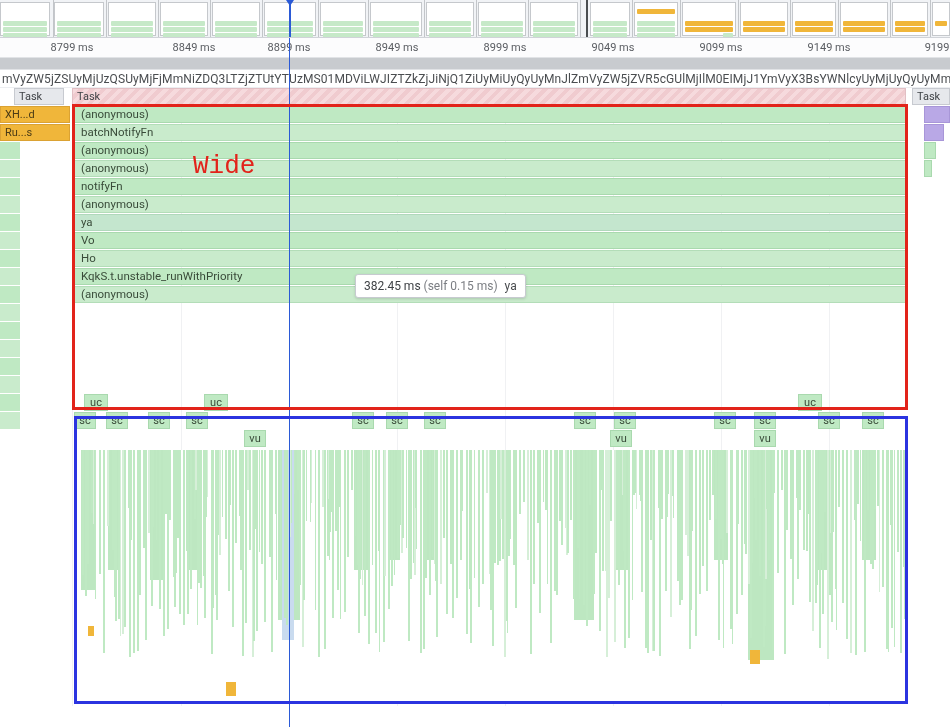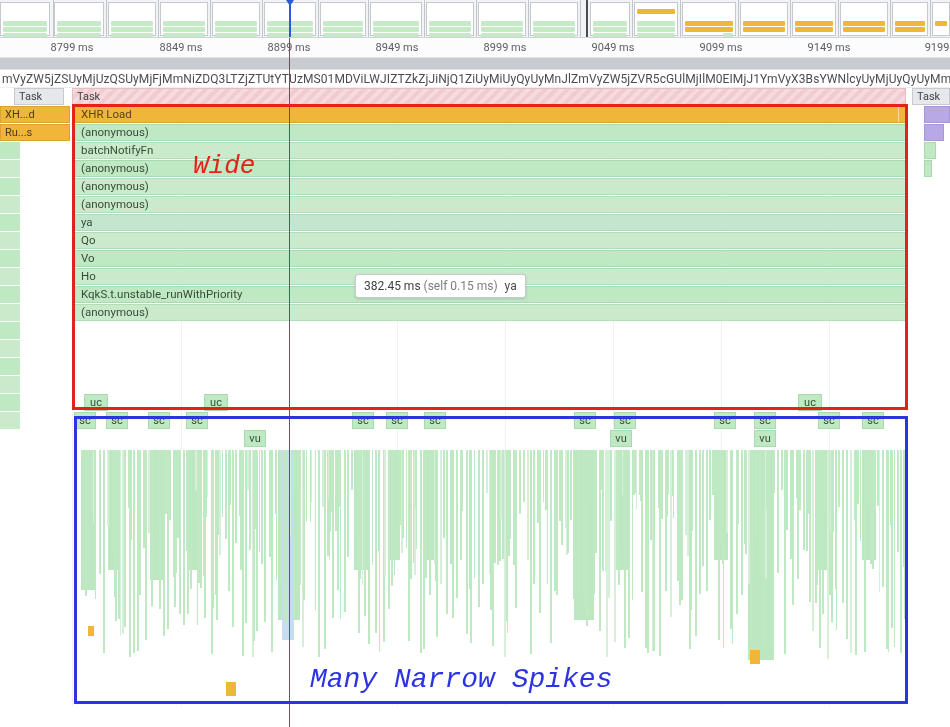--- a/index.html
+++ b/index.html
@@ -237,21 +237,20 @@
     z-index:55;
     pointer-events:none;
   }
   .anno-red  { border-color:#e2231a; }
   .anno-blue { border-color:#2b34e0; }
   .anno-label {
     position:absolute;
     font-family: "Consolas","Courier New",monospace;
     z-index:56;
     pointer-events:none;
-    font-style:italic;
   }
   .anno-label.red  { color:#e2231a; font-size:26px; font-weight:500;}
   .anno-label.blue { color:#2b34e0; font-size:28px; font-weight:400;}
 
   
   .spikes {
     position:absolute;
     top: 362px;
     left:78px;
     width:828px;
@@ -394,21 +393,21 @@
   </div>
   <div class="thumb" style="left:932px; width:18px">
     <div class="bar o" style="top:18px"></div>
   </div>
 
   <div class="blue-cursor" style="left:289px"></div>
 </div>
 
 <div class="ruler">
   <div class="tick" style="left:72px">8799 ms</div>
-  <div class="tick" style="left:181px">8849 ms</div>
+  <div class="tick" style="left:194px">8849 ms</div>
   <div class="tick" style="left:289px">8899 ms</div>
   <div class="tick" style="left:397px">8949 ms</div>
   <div class="tick" style="left:505px">8999 ms</div>
   <div class="tick" style="left:613px">9049 ms</div>
   <div class="tick" style="left:721px">9099 ms</div>
   <div class="tick" style="left:829px">9149 ms</div>
   <div class="tick" style="left:937px">9199</div>
   <div class="cursor-line"></div>
 </div>
 
@@ -459,28 +458,27 @@
   </div>
 
   <div class="right-stubs">
     <div class="pp" style="width:26px;margin-left:14px"></div>
     <div class="pp" style="width:20px;margin-left:14px"></div>
     <div class="gg" style="width:12px;margin-left:14px"></div>
     <div class="gg" style="width:8px;margin-left:14px"></div>
   </div>
 
   <div class="wide-stack">
-    <div class="flame-row orange inner-sep">XHR Load</div>
     <div class="flame-row green">(anonymous)</div>
     <div class="flame-row green-alt">batchNotifyFn</div>
     <div class="flame-row green">(anonymous)</div>
     <div class="flame-row green-alt">(anonymous)</div>
+    <div class="flame-row green">notifyFn</div>
     <div class="flame-row green-alt">(anonymous)</div>
     <div class="flame-row green-pale">ya</div>
-    <div class="flame-row green-alt">Qo</div>
     <div class="flame-row green">Vo</div>
     <div class="flame-row green-alt">Ho</div>
     <div class="flame-row green">KqkS.t.unstable_runWithPriority</div>
     <div class="flame-row green-alt">(anonymous)</div>
   </div>
 
   <div class="small-rows">
     <div class="small-row">
       <div class="chip" style="left:10px;width:24px">uc</div>
       <div class="chip" style="left:130px;width:24px">uc</div>
@@ -511,21 +509,20 @@
   <div class="tooltip">
     <span>382.45 ms</span>
     <span class="sub">(self 0.15 ms)</span>
     <span class="fn">ya</span>
   </div>
 
   <div class="anno-box anno-red" style="top:16px; left:72px; width:836px; height:306px"></div>
   <div class="anno-label red" style="top:63px; left:193px">Wide</div>
 
   <div class="anno-box anno-blue" style="top:328px; left:74px; width:834px; height:288px"></div>
-  <div class="anno-label blue" style="top:576px; left:310px">Many Narrow Spikes</div>
 
   <div class="spikes" id="spikes-container">
 
     <div class="spike-block" style="left:3px;  width:14px; height:140px"></div>
     <div class="spike-block" style="left:30px; width:12px; height:120px"></div>
     <div class="spike-block" style="left:72px; width:14px; height:130px"></div>
     <div class="spike-block" style="left:110px;width:14px; height:120px"></div>
     <div class="spike-block" style="left:200px;width:22px; height:170px"></div>
     <div class="spike-block" style="left:204px;width:12px; height:190px; background:#c9dbef"></div>
     <div class="spike-block" style="left:276px;width:14px; height:120px"></div>

